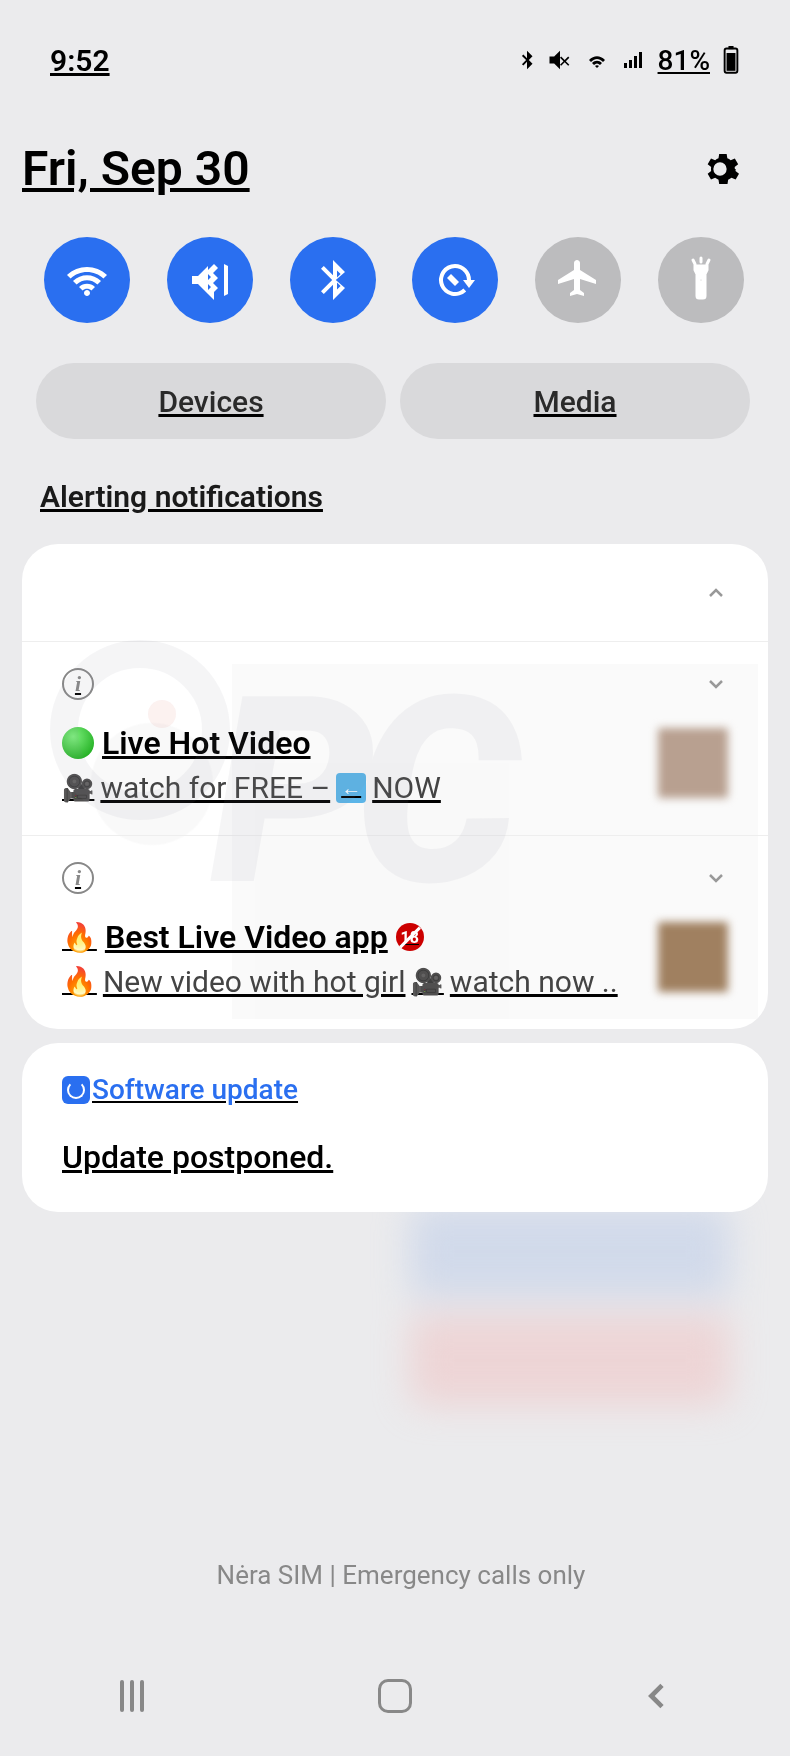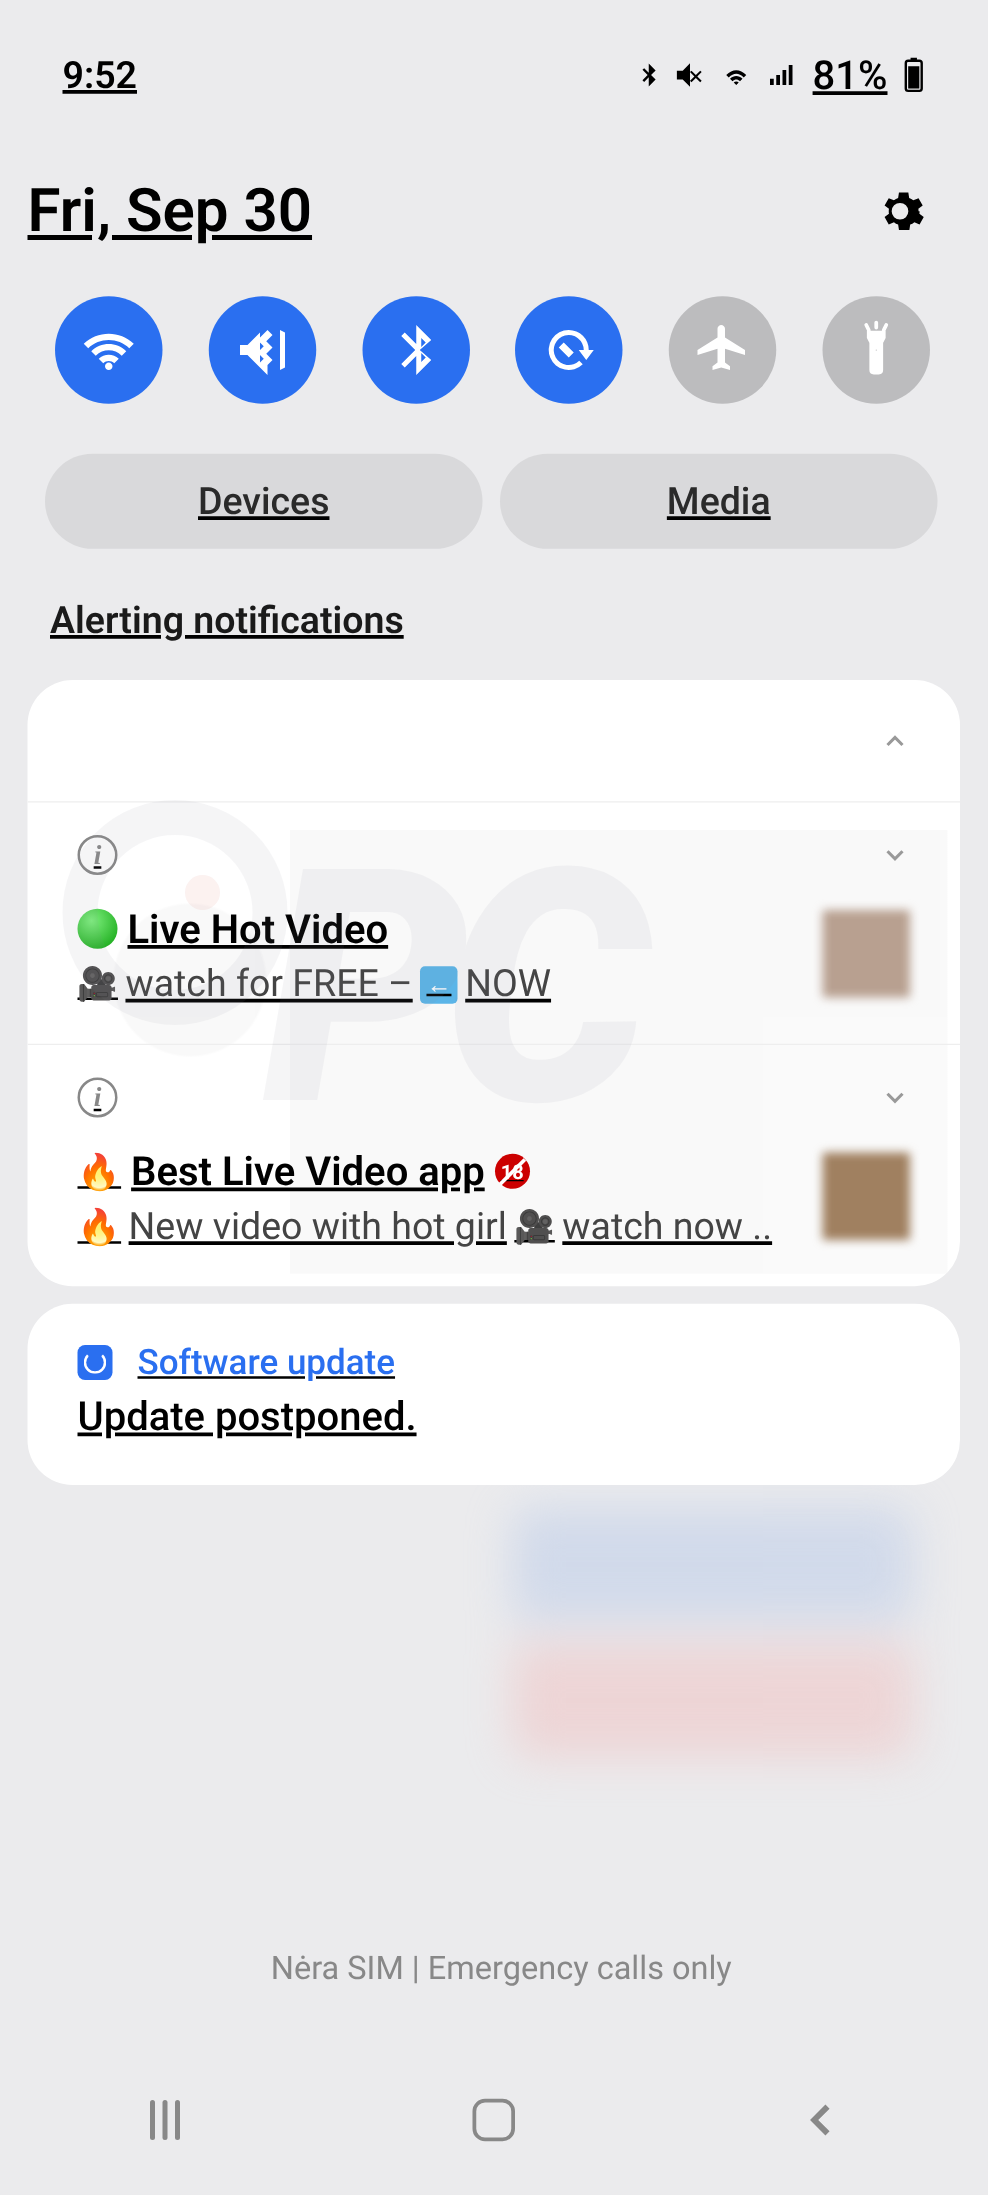--- a/index.html
+++ b/index.html
@@ -38,21 +38,21 @@
 .status-bar {
   display: flex;
   justify-content: space-between;
   align-items: center;
   padding: 30px 50px 10px 50px;
   height: 100px;
 }
 .status-time { font-size: 30px; font-weight: 600; color: #000; }
 .status-icons { display: flex; align-items: center; gap: 8px; color: #000; }
 .status-icons svg { display: block; }
-.battery-pct { font-size: 32px; font-weight: 500; margin: 15px 4px; }
+.battery-pct { font-size: 28px; font-weight: 500; margin: 15px 4px; }
 
 
 .header-row {
   display: flex;
   justify-content: space-between;
   align-items: center;
   padding: 40px 50px 30px 22px;
 }
 .date-text { font-size: 48px; font-weight: 600; color: #000; }
 .gear { width: 40px; height: 40px; }
@@ -193,22 +193,22 @@
 
 .card2 {
   margin: 14px 22px 0 22px;
   background: #fff;
   border-radius: 36px;
   padding: 30px 40px 36px 40px;
 }
 .card2-header {
   display: flex;
   align-items: center;
-  gap: 20px;
-  margin-bottom: 8px;
+  gap: 2px;
+  margin-bottom: 32px;
 }
 .sw-icon {
   width: 28px; height: 28px;
   background: #2a6ff0;
   border-radius: 6px;
   display: flex;
   align-items:center;
   justify-content:center;
 }
 .sw-icon::after { content:''; width:14px; height:14px; border:2.5px solid #fff; border-radius:50%; border-top-color:transparent; }

